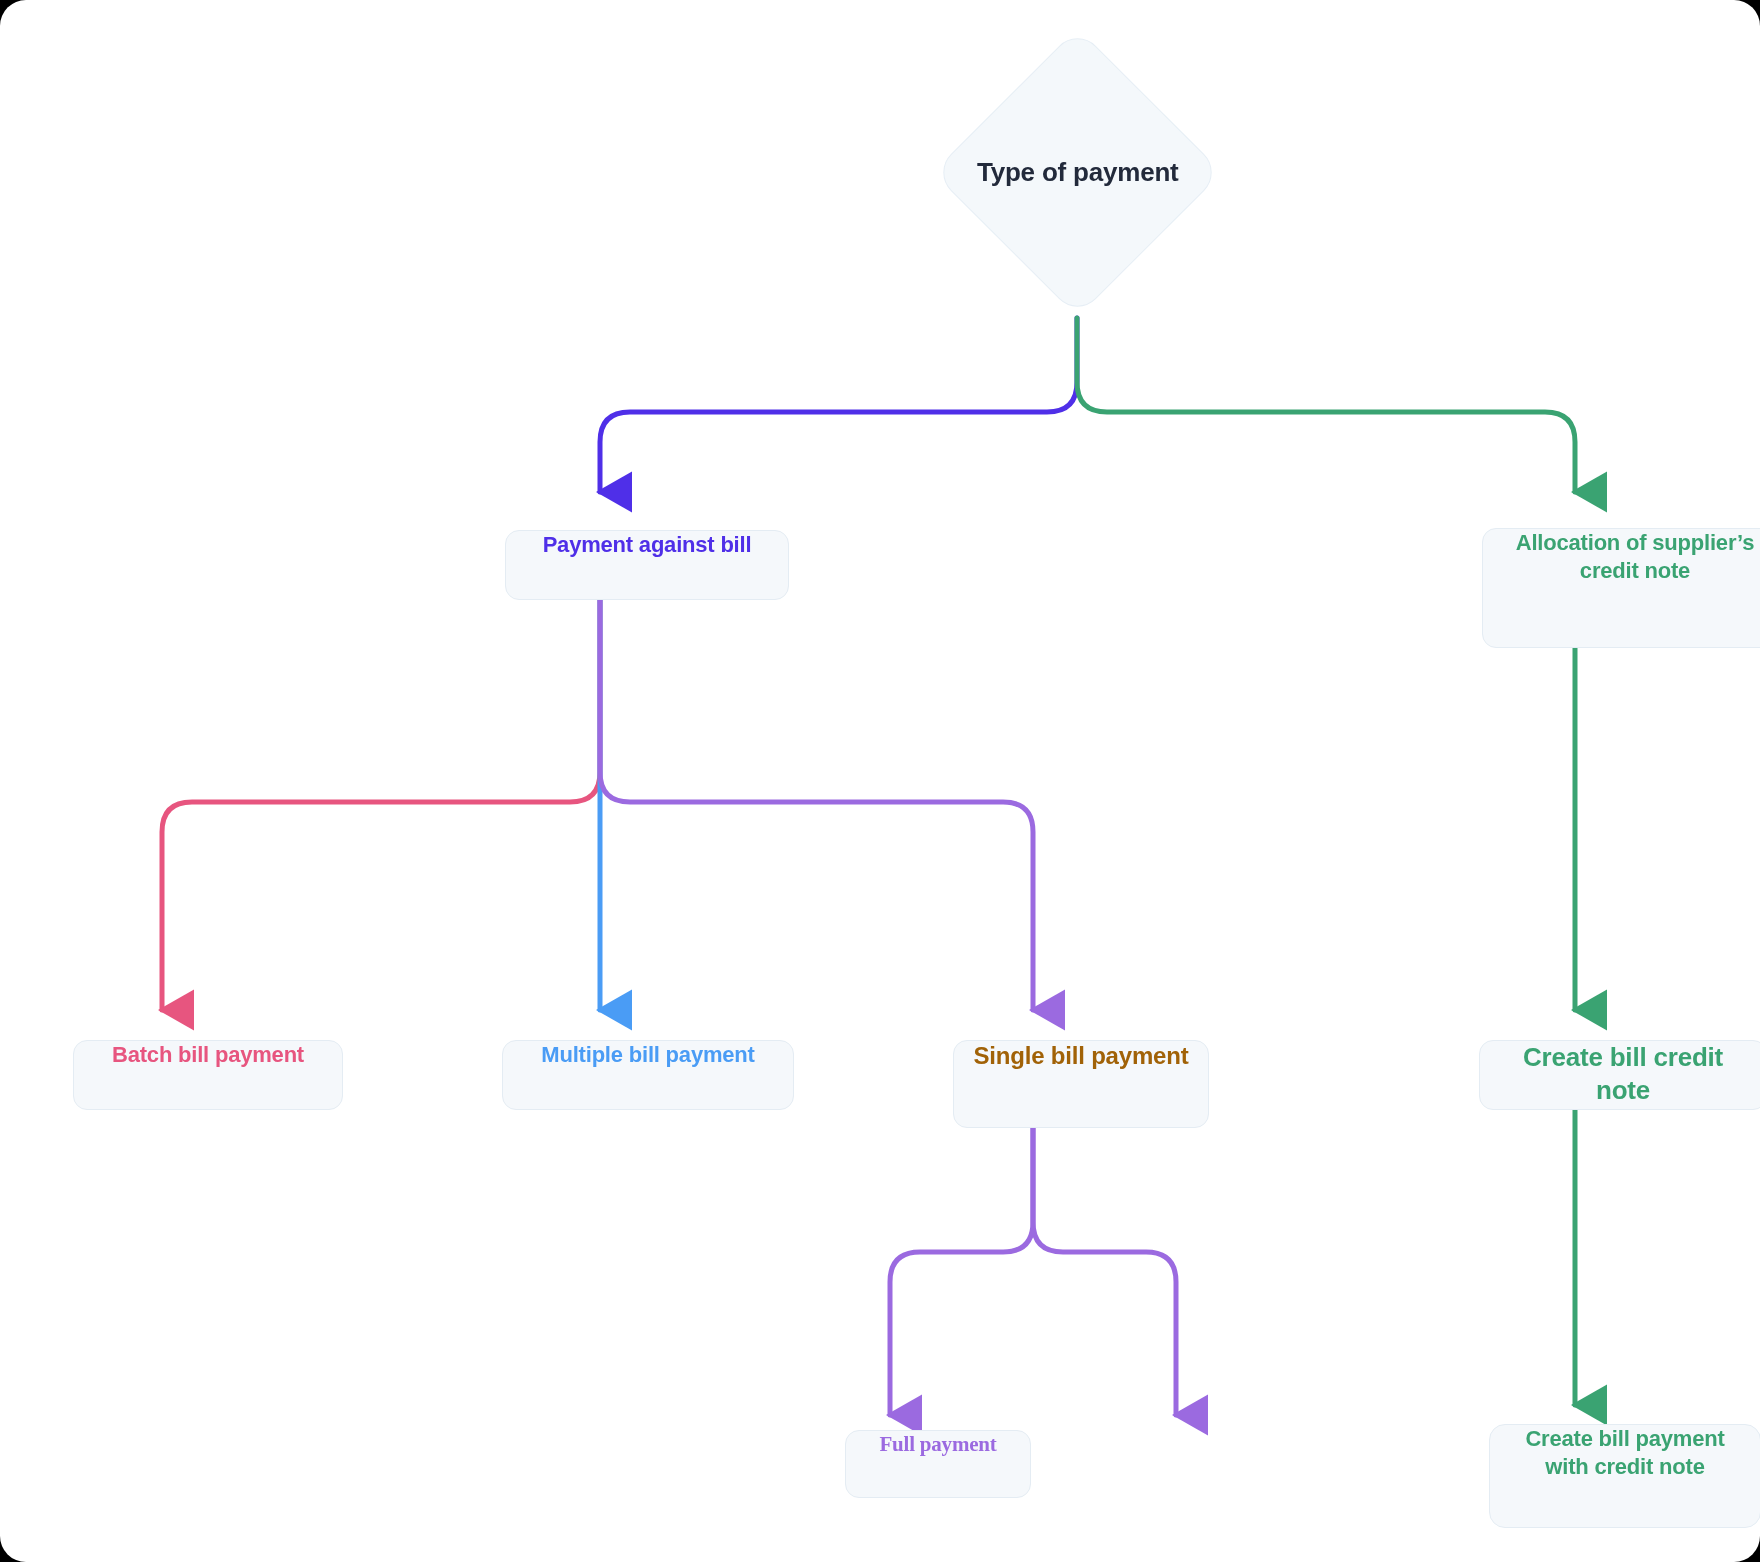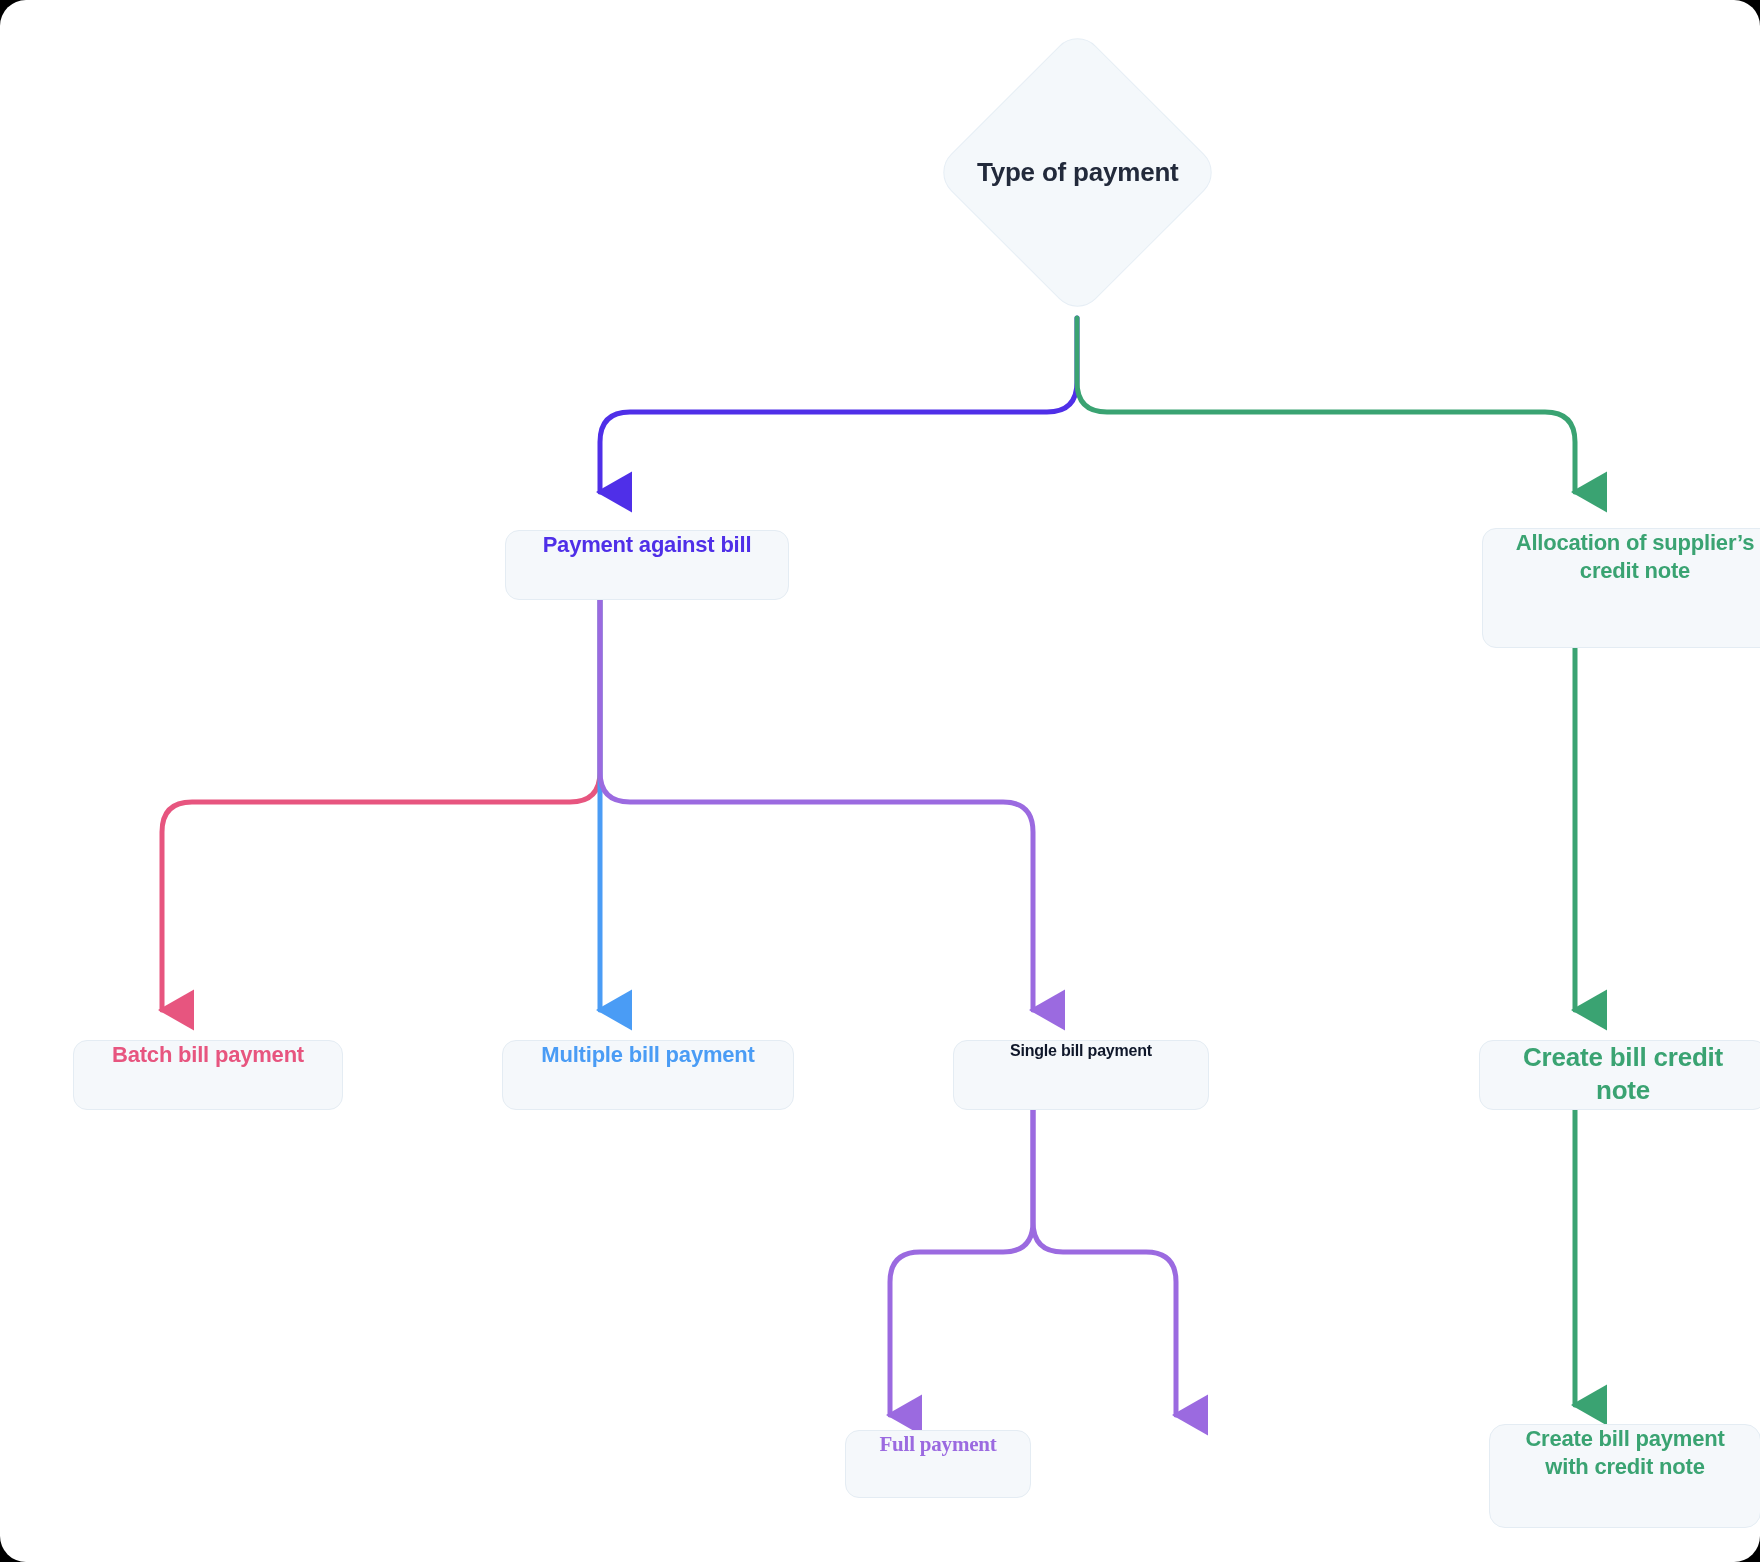--- a/index.html
+++ b/index.html
@@ -126,21 +126,21 @@
   </div>
 
   <div class="node" style="left:26px; top:1040px; width:270px; height:70px; font-size:22px; color:#e7557f;">
     <span class="node-label">Batch bill payment</span>
   </div>
 
   <div class="node" style="left:455px; top:1040px; width:292px; height:70px; font-size:22px; color:#4a9cf5;">
     <span class="node-label">Multiple bill payment</span>
   </div>
 
-  <div class="node" style="left:906px; top:1040px; width:256px; height:70px; font-size:16px; color:#0f172a;">
+  <div class="node" style="left:906px; top:1040px; width:256px; height:88px; font-size:24px; color:#a16207;">
     <span class="node-label">Single bill payment</span>
   </div>
 
   <div class="node" style="left:1432px; top:1040px; width:288px; height:70px; font-size:26px; color:#3aa372;">
     <span class="node-label">Create bill credit note</span>
   </div>
 
   <div class="node" style="left:798px; top:1430px; width:186px; height:68px; font-size:21px; color:#9b6ae0;font-family:Liberation Serif, serif;">
     <span class="node-label">Full payment</span>
   </div>

